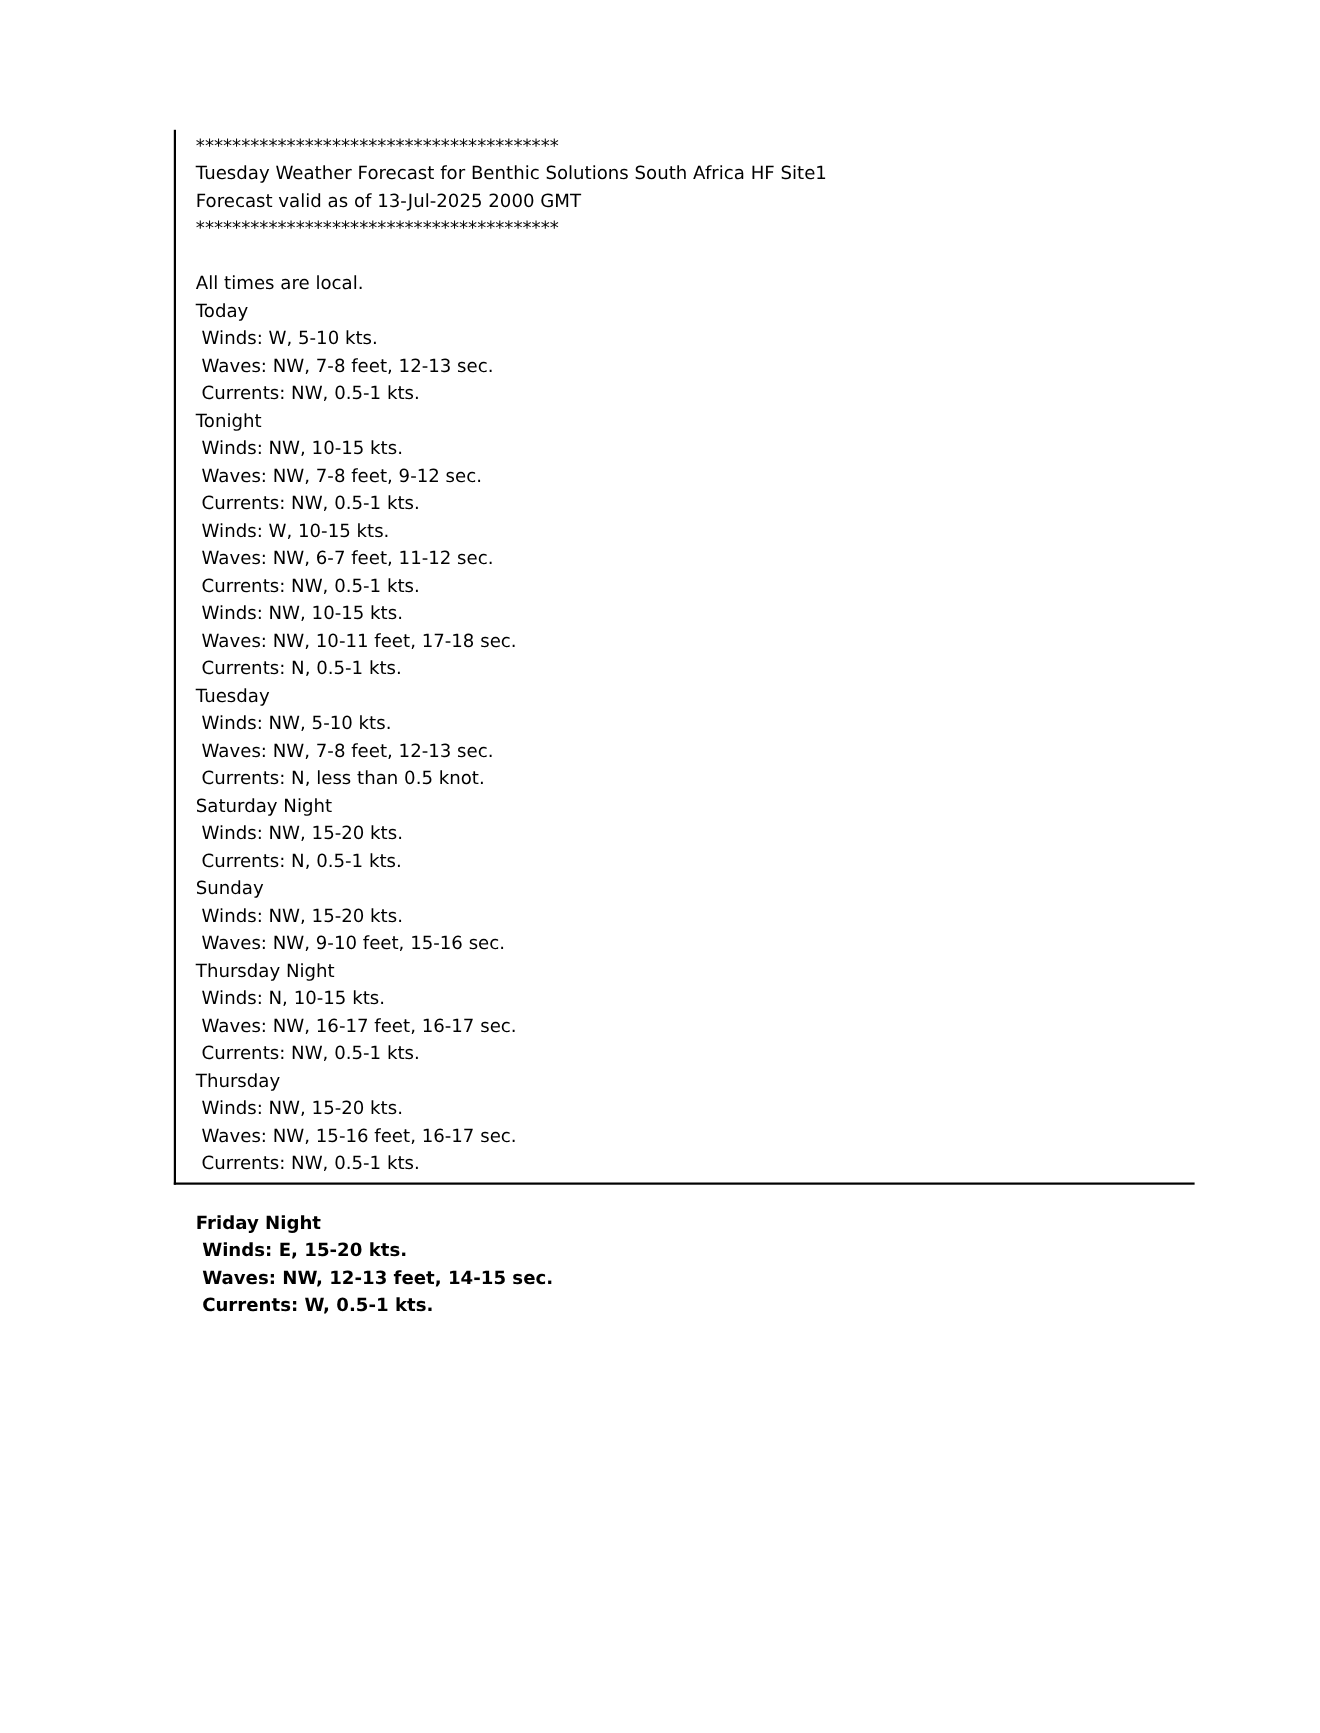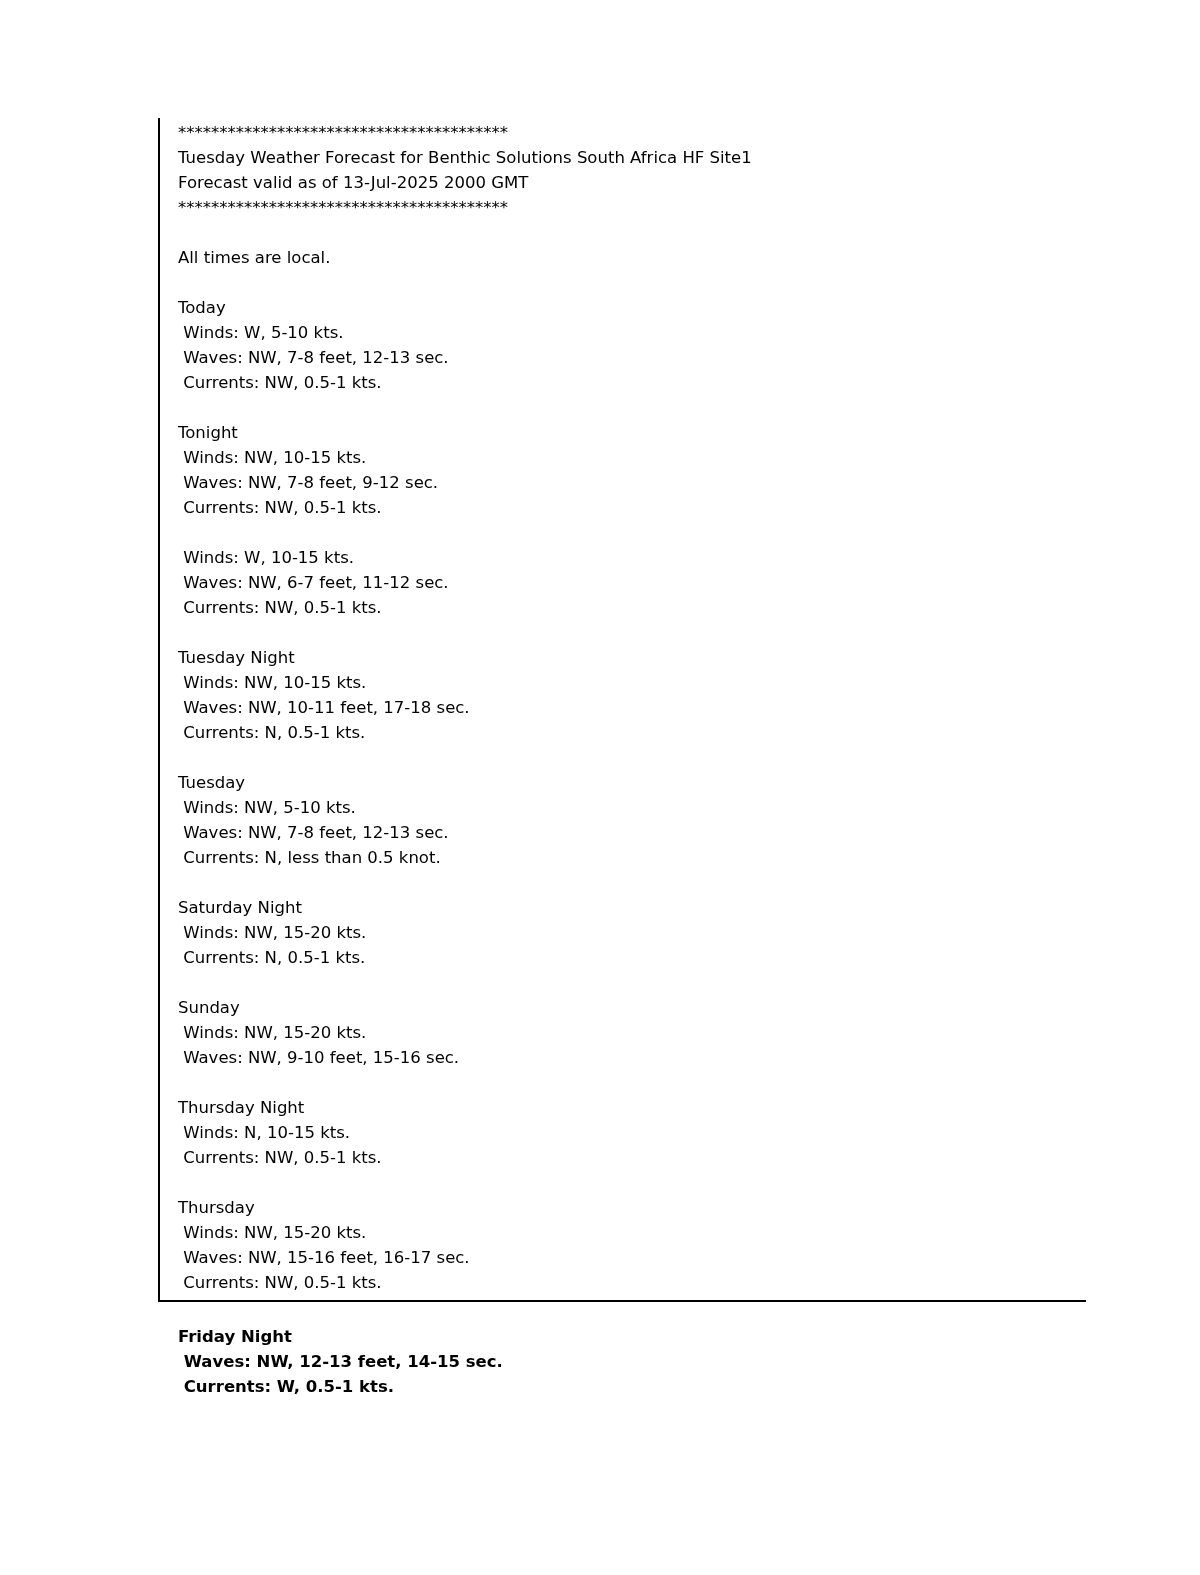--- a/index.html
+++ b/index.html
@@ -24,21 +24,21 @@
     width: 928px;
     border-left: 2px solid #000000;
     border-bottom: 2px solid #000000;
     padding: 2px 0 5px 18px;
   }
   .line {
     white-space: pre-wrap;
     min-height: 25px;
   }
   .section { margin-top: 0; }
-  #box-sections .section { margin-top: 25px; }
+  #box-sections .section { }
   .after-box {
     margin: 22px 0 0 160px;
     padding-left: 18px;
     font-weight: bold;
   }
 </style>
 </head>
 <body>
 
 <div class="page">
@@ -71,21 +71,20 @@
 
   <div class="section">
     <div>
             <div class="line"> Winds: W, 10-15 kts.</div>
             <div class="line"> Waves: NW, 6-7 feet, 11-12 sec.</div>
             <div class="line"> Currents: NW, 0.5-1 kts.</div>
           </div>
   </div>
 
   <div class="section">
-    <div class="line">Tuesday Night</div>
     <div>
             <div class="line"> Winds: NW, 10-15 kts.</div>
             <div class="line"> Waves: NW, 10-11 feet, 17-18 sec.</div>
             <div class="line"> Currents: N, 0.5-1 kts.</div>
           </div>
   </div>
 
   <div class="section">
     <div class="line">Tuesday</div>
     <div>
@@ -108,40 +107,42 @@
     <div>
             <div class="line"> Winds: NW, 15-20 kts.</div>
             <div class="line"> Waves: NW, 9-10 feet, 15-16 sec.</div>
           </div>
   </div>
 
   <div class="section">
     <div class="line">Thursday Night</div>
     <div>
             <div class="line"> Winds: N, 10-15 kts.</div>
+            <div class="line"> Waves: NW, 16-17 feet, 16-17 sec.</div>
             <div class="line"> Currents: NW, 0.5-1 kts.</div>
           </div>
   </div>
 
   <div class="section">
     <div class="line">Thursday</div>
     <div>
             <div class="line"> Winds: NW, 15-20 kts.</div>
             <div class="line"> Waves: NW, 15-16 feet, 16-17 sec.</div>
             <div class="line"> Currents: NW, 0.5-1 kts.</div>
           </div>
   </div>
 </div>
   </div>
 
   <div class="after-box">
     <div id="after-box-sections">
   <div class="section">
     <div class="line">Friday Night</div>
     <div>
+            <div class="line"> Winds: E, 15-20 kts.</div>
             <div class="line"> Waves: NW, 12-13 feet, 14-15 sec.</div>
             <div class="line"> Currents: W, 0.5-1 kts.</div>
           </div>
   </div>
 </div>
   </div>
 
 </div>
 
 </body></html>

